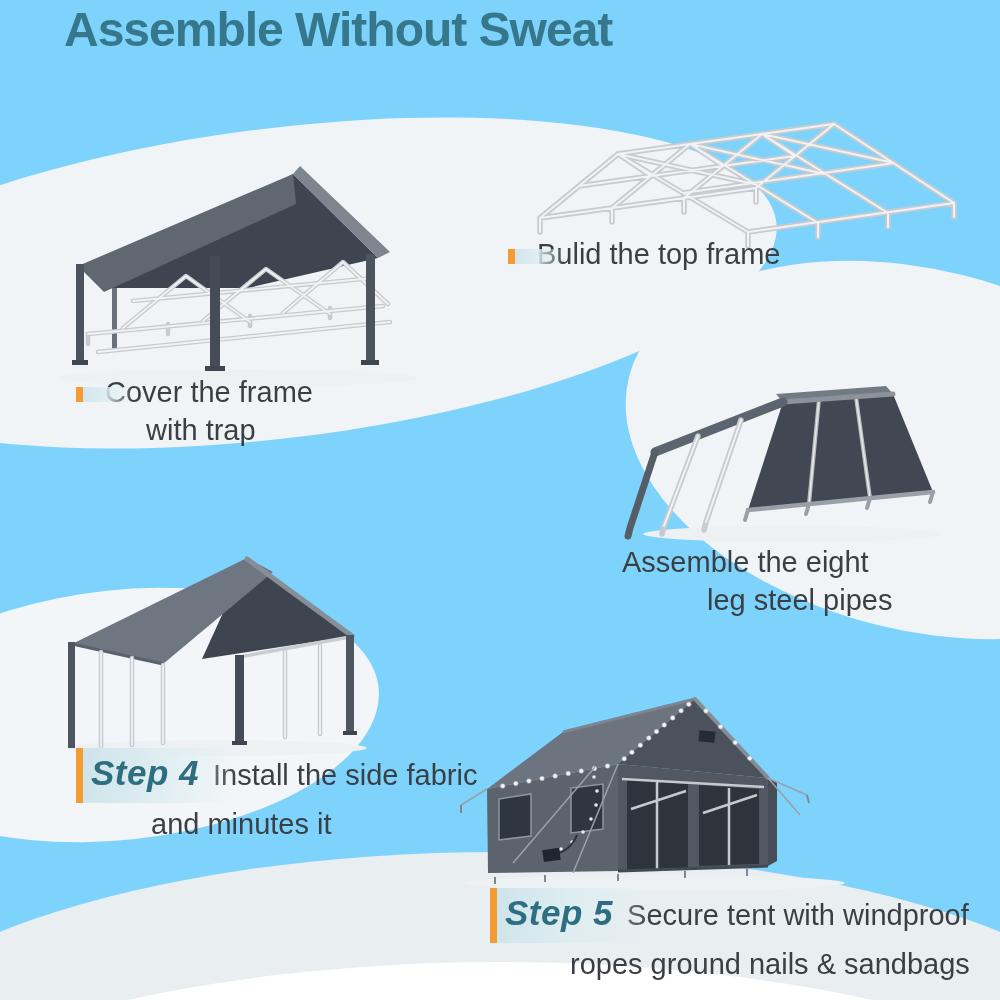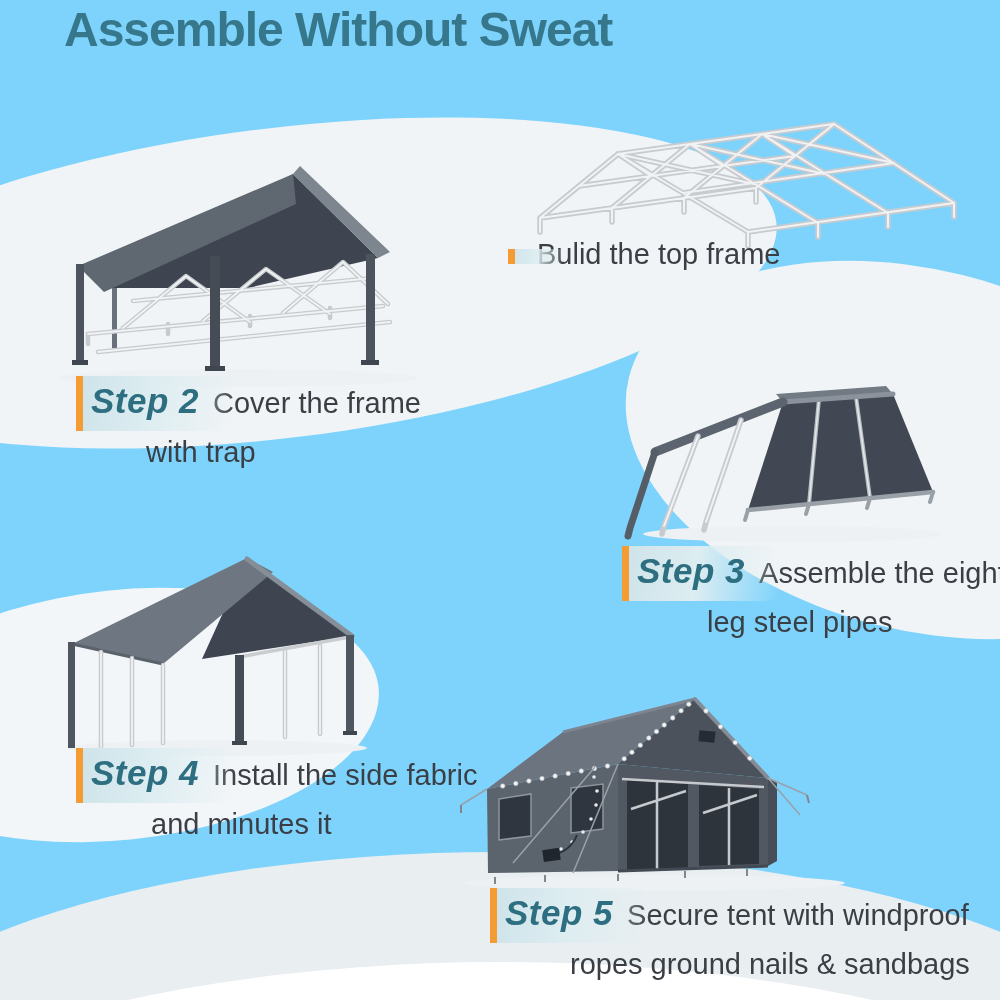--- a/index.html
+++ b/index.html
@@ -193,33 +193,28 @@
       </span>
       <span class="desc">Bulid the top frame</span>
     </div>
 
   </div>
 
   <div class="step-label" style="left:76px;top:376px">
     <div class="line1">
       <span class="badge">
         <span class="bar"></span>
-        <span class="badge-text">Step 2</span>
       </span>
       <span class="desc">Cover the frame</span>
     </div>
     <div class="line2" style="padding-left:70px">with trap</div>
   </div>
 
   <div class="step-label" style="left:622px;top:546px">
     <div class="line1">
-      <span class="badge">
-        <span class="bar"></span>
-        <span class="badge-text">Step 3</span>
-      </span>
       <span class="desc">Assemble the eight</span>
     </div>
     <div class="line2" style="padding-left:85px">leg steel pipes</div>
   </div>
 
   <div class="step-label" style="left:76px;top:748px">
     <div class="line1">
       <span class="badge">
         <span class="bar"></span>
         <span class="badge-text">Step 4</span>

